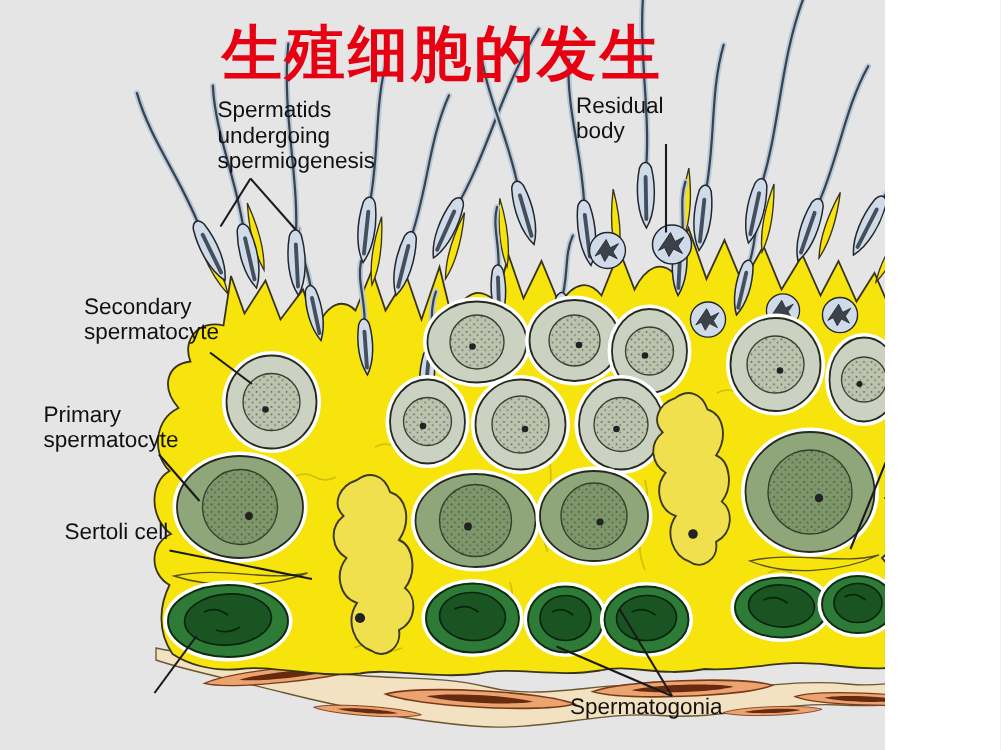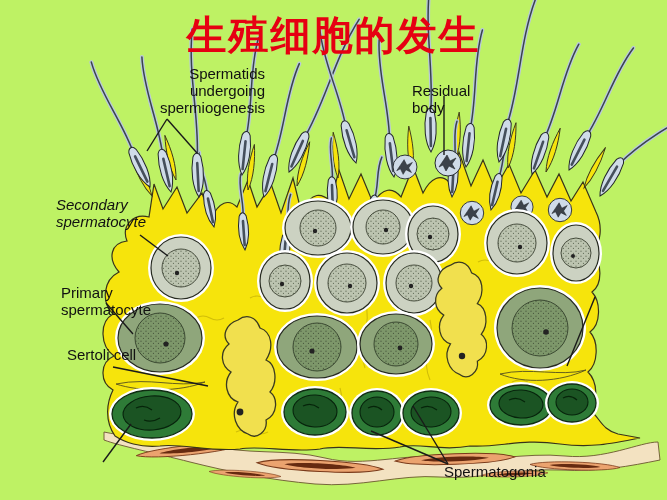--- a/index.html
+++ b/index.html
@@ -1,30 +1,30 @@
 <!DOCTYPE html>
 <html style="--title_red: #e60012; --label_black: #111111; --sertoli_cytoplasm_yellow: #f6e40c; --spermatid_blue: #cfdbe8; --spermatocyte_gray_green: #ccd2c2; --primary_spermatocyte_green: #8fa67b; --spermatogonium_dark_green: #2e7b37; --basement_membrane_cream: #f3e2c1; --myoid_cell_peach: #eba36f;"><head>
 <meta charset="utf-8">
 <style>
   html,body { margin:0; padding:0; }
   .page {
-    position:relative; width:667px; height:500px; background:#bef264;
+    position:relative; width:590px; height:500px; background:#e5e5e5;
     font-family:"Liberation Sans", sans-serif; overflow:hidden;
   }
   .title {
     position:absolute; top:8px; left:0; width:100%;
     text-align:center; font-size:40px; font-weight:bold;
     color:var(--title_red,#e60012); letter-spacing:2px;
     font-family:"DejaVu Sans","Liberation Sans",sans-serif;
   }
   .lbl {
     position:absolute; font-size:15px; color:var(--label_black,#111111);
     line-height:17px; font-weight:400;
   }
-  .nowrap { white-space:nowrap;margin-left:24px; }
+  .nowrap { white-space:nowrap; }
   svg { position:absolute; left:0; top:0; }
 
   
   .yellow      { fill:var(--sertoli_cytoplasm_yellow,#f6e40c); stroke:#38331a; stroke-width:1.2; }
   .flame       { fill:var(--sertoli_cytoplasm_yellow,#f6e40c); stroke:#38331a; stroke-width:0.9; }
   .ribbon      { fill:var(--sertoli_cytoplasm_yellow,#f6e40c); stroke:#55501f; stroke-width:0.9; }
   .squig       { fill:none; stroke:#cdb908; stroke-width:1.1; opacity:.9; }
   .halo        { fill:#ffffff; stroke:none; }
   .pale        { fill:var(--spermatocyte_gray_green,#ccd2c2); stroke:#25291f; stroke-width:1.2; }
   .pale-nuc    { fill:#bcc4b0; stroke:#3a4031; stroke-width:0.9; }
@@ -347,27 +347,27 @@
       <path class="leader" d="M113,367 L208,386"></path>
       <path class="leader" d="M103,462 L131,424"></path>
       <path class="leader" d="M448,464 L371,431"></path>
       <path class="leader" d="M448,464 L413,406"></path>
       <path class="leader" d="M595,297 L567,366"></path>
     </g>
   </svg>
 
   <div class="title">生殖细胞的发生</div>
 
-  <div class="lbl" style="left:145px; top:65px; width:120px;text-align:right;">Spermatids undergoing spermiogenesis</div>
-
-  <div class="lbl" style="left:412px; top:62px; width:68px;margin-top:20px;">Residual body</div>
-
-  <div class="lbl" style="left:56px; top:196px; width:104px;font-style:italic;">Secondary spermatocyte</div>
-
-  <div class="lbl" style="left:29px; top:284px; width:104px;margin-left:32px;">Primary spermatocyte</div>
+  <div class="lbl" style="left:145px; top:65px; width:120px;">Spermatids undergoing spermiogenesis</div>
+
+  <div class="lbl" style="left:384px; top:62px; width:68px;">Residual body</div>
+
+  <div class="lbl" style="left:56px; top:196px; width:104px;">Secondary spermatocyte</div>
+
+  <div class="lbl" style="left:29px; top:268px; width:104px;">Primary spermatocyte</div>
 
   <div class="lbl nowrap" style="left:43px; top:346px;">Sertoli cell</div>
 
 
-  <div class="lbl nowrap" style="left:420px; top:463px;text-align:right;">Spermatogonia</div>
+  <div class="lbl nowrap" style="left:380px; top:463px;text-align:right;">Spermatogonia</div>
 
 
 </div>
 
 </body></html>

